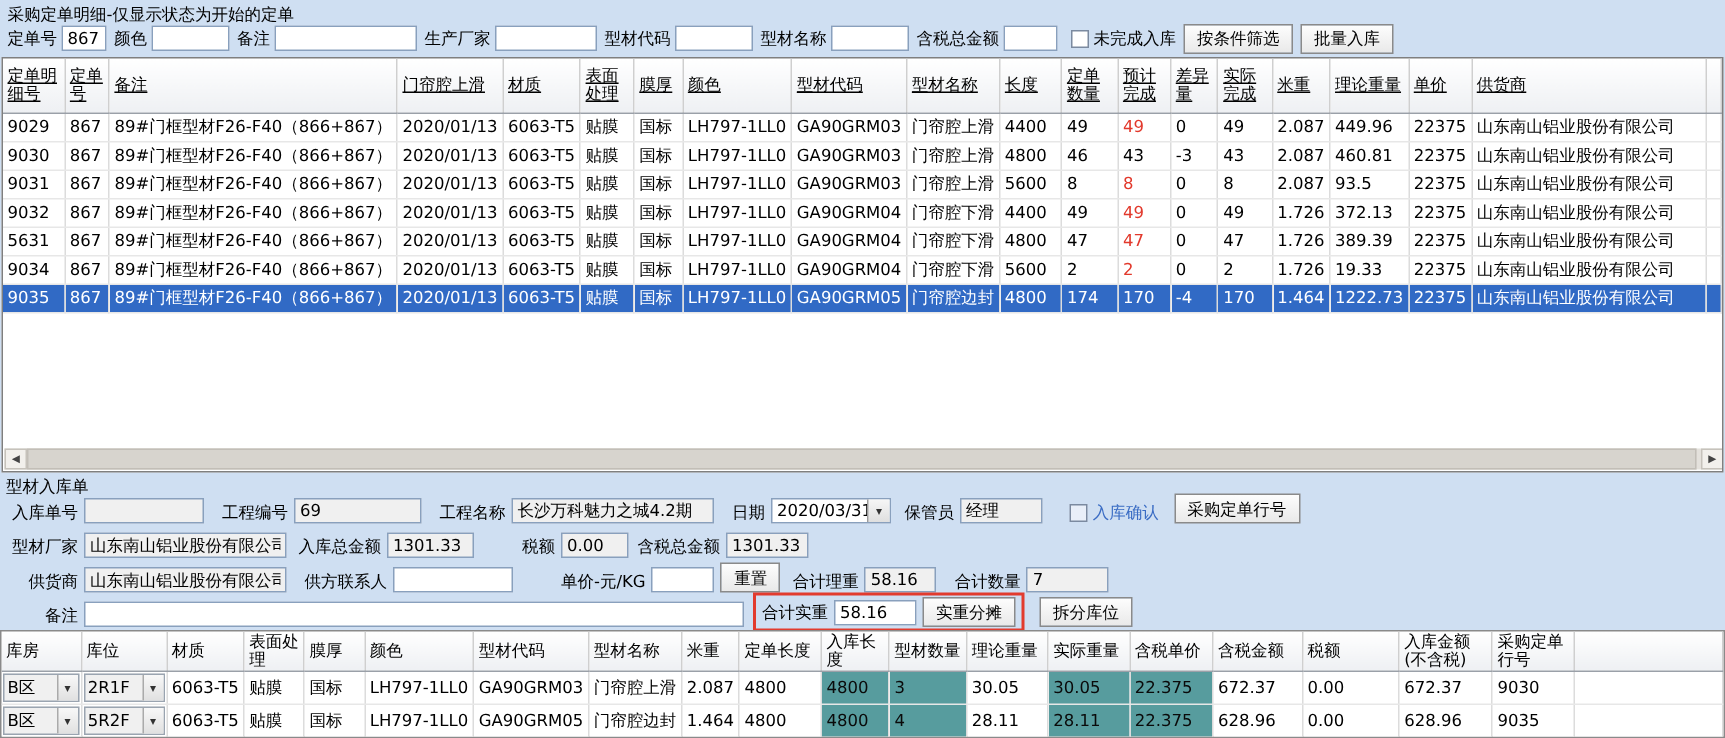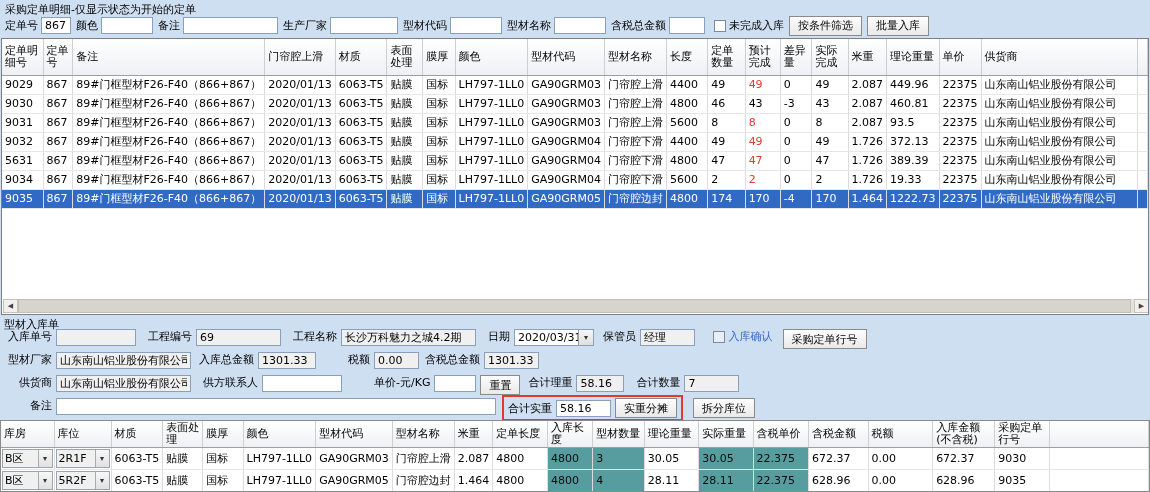--- a/index.html
+++ b/index.html
@@ -45,39 +45,39 @@
     font-weight:normal; font-size:11px; line-height:12px;
     padding:1px 3px; text-align:left; vertical-align:middle;
     overflow:hidden; white-space:normal;
   }
   .grid td {
     border-right:1px solid #dcdcdc; border-bottom:1px solid #e7e7e7;
     padding:0 3px; font-size:11px; white-space:nowrap; overflow:hidden;
     vertical-align:middle; background:#fff;
   }
   .tgrid { left:1px; top:38px; width:1148px; height:277px; }
-  .tgrid th { height:36px; }
+  .tgrid th { height:36px;text-decoration:underline; }
   .tgrid td { height:19px; }
   .tgrid td.red { color:#e2392c; }
   .tgrid tr.sel td { background:#316ac5; color:#fff; }
 
   .hscroll {
     position:absolute; left:1px; bottom:1px; width:1146px; height:14px;
     background:#e4e1dc; display:flex; align-items:stretch;
   }
   .sb-btn {
     width:15px; background:#f2f0ec; border:1px solid #c6c2bb;
     font-size:7px; line-height:12px; text-align:center; color:#444;
   }
   .sb-thumb { flex:1; margin-right:18px; background:#d7d4ce; border:1px solid #c2beb7; }
 
   
   .section-title { position:absolute; left:4px; top:317px; }
   .form { position:absolute; left:0; top:329px; width:1150px; }
-  .frow { display:flex; align-items:flex-start; height:20px; margin:0 0 3px 6px; gap:4px; }
+  .frow { display:flex; align-items:flex-end; height:20px; margin:0 0 3px 6px; gap:4px; }
   .redbox {
     display:flex; align-items:center; gap:4px;
     border:2px solid #e23b2e; padding:1px 4px; height:26px; margin:-3px 0;
   }
   .datecombo { display:flex; width:80px; height:17px; border:1px solid #89a0bd; background:#fff; }
   .datecombo .dval { flex:1; padding:1px 3px; white-space:nowrap; overflow:hidden; }
   .datecombo .dbtn {
     width:15px; background:linear-gradient(#f6f6f6,#dfdfdf);
     border-left:1px solid #9c9c9c; text-align:center; font-size:8px; line-height:15px; color:#333;
   }

